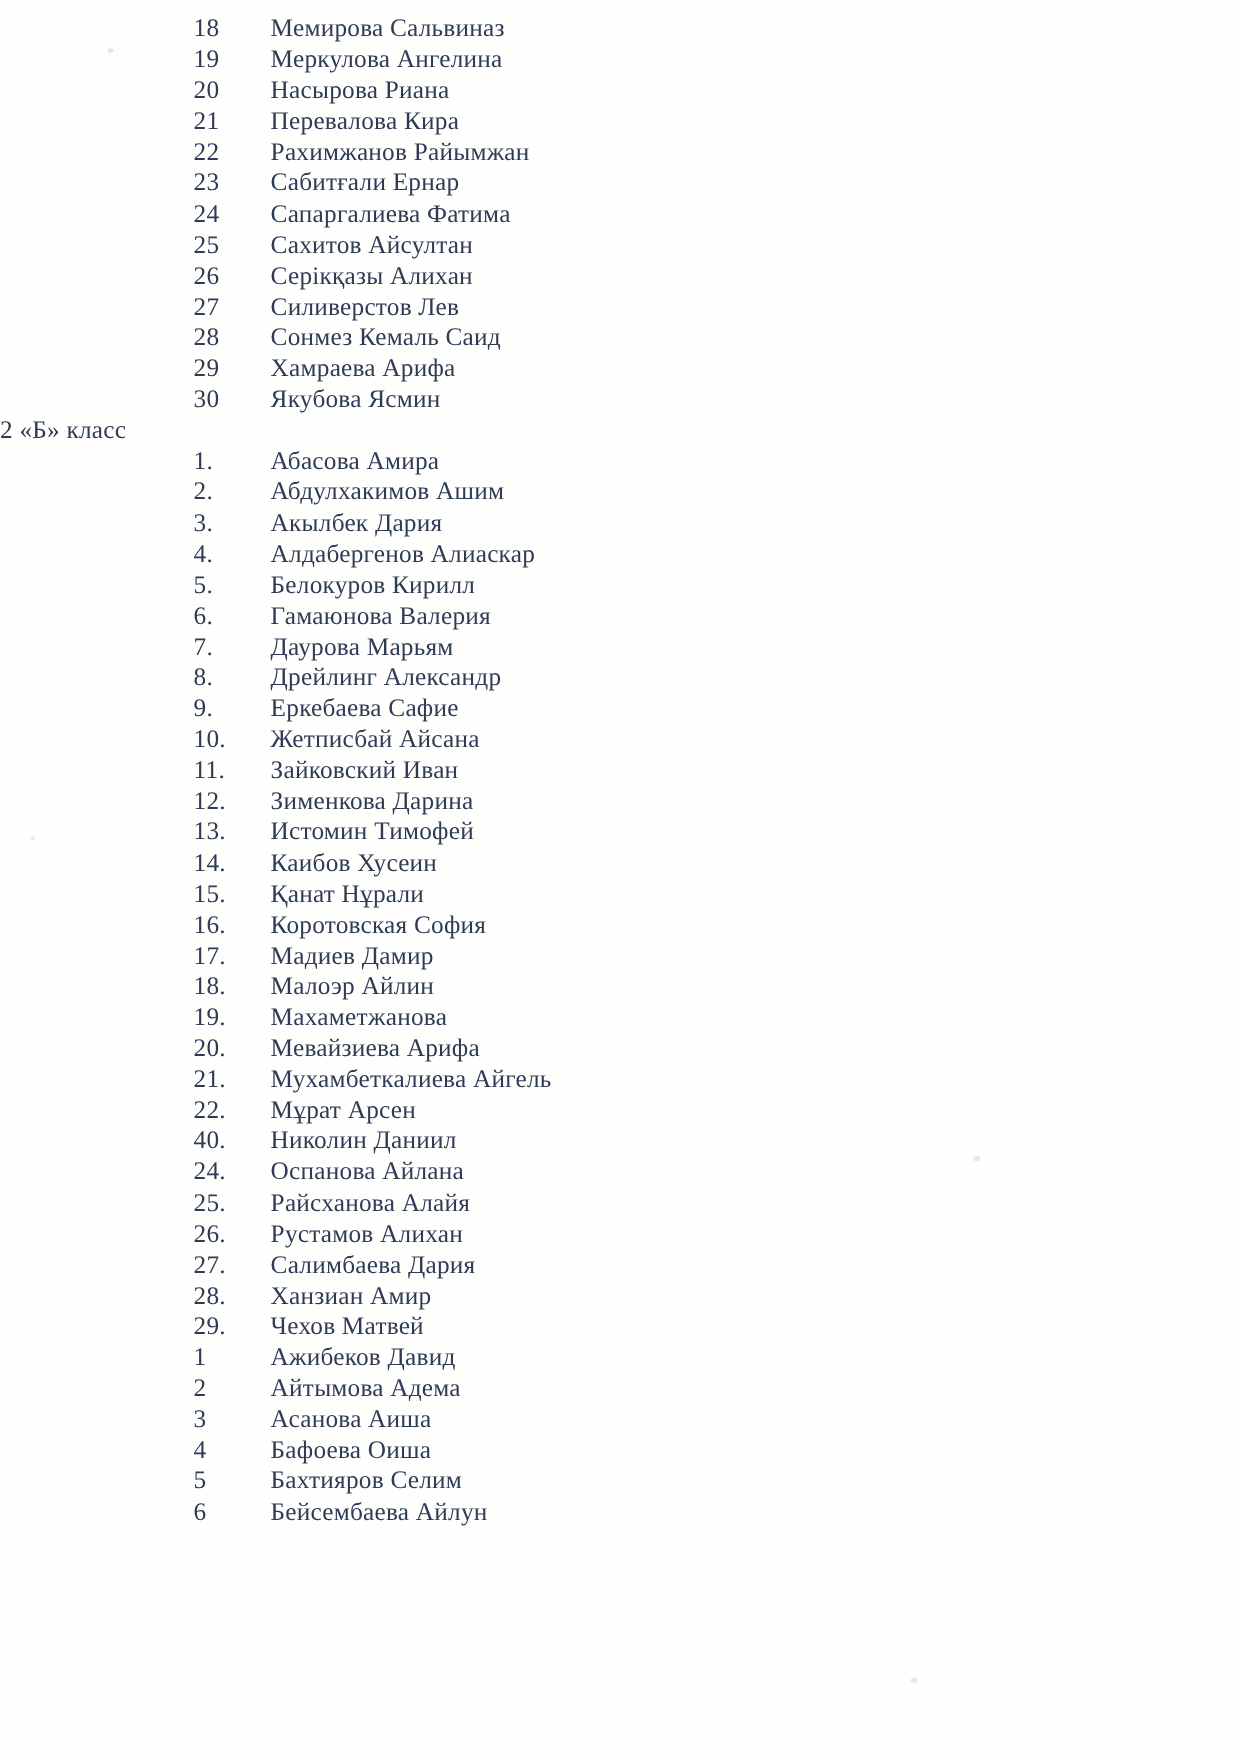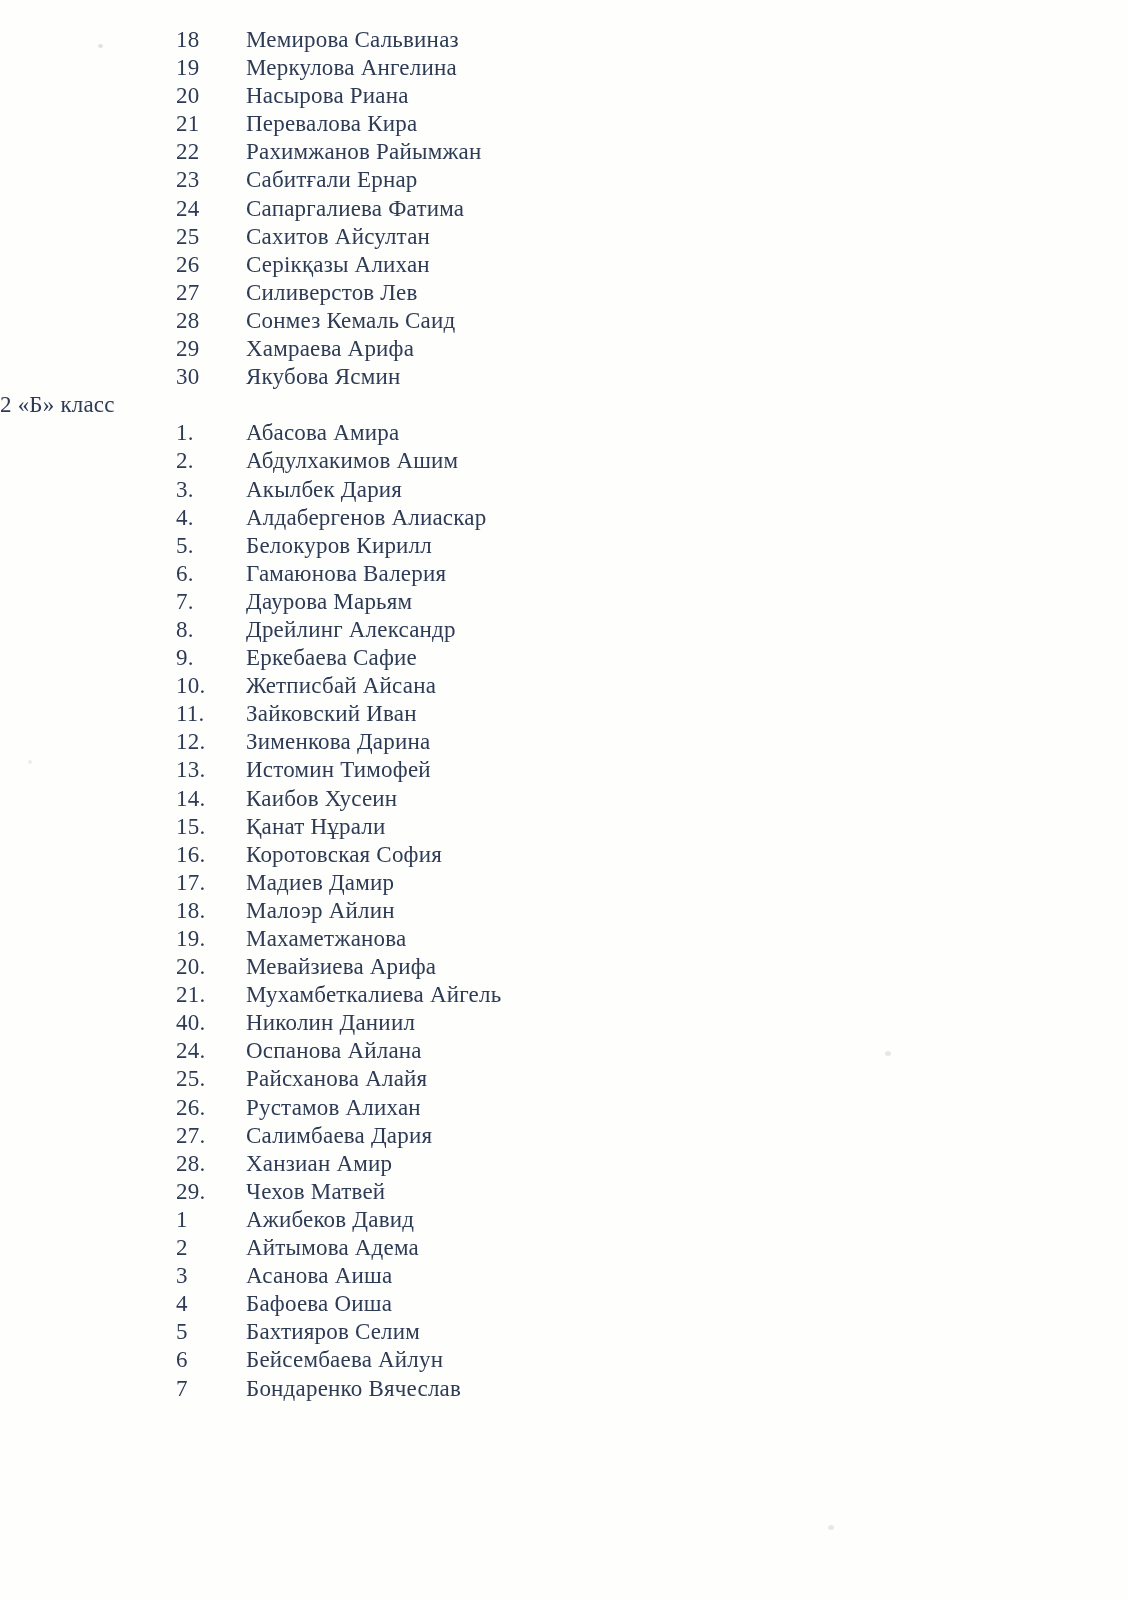--- a/index.html
+++ b/index.html
@@ -12,21 +12,21 @@
     width: 1128px;
     height: 1600px;
     background: #fefefd;
     overflow: hidden;
     font-family: "Liberation Serif", "DejaVu Serif", serif;
     color: #2e3b55;
   }
   .list {
     position: absolute;
     left: 0;
-    top: 26px;
+    top: 12px;
     width: 100%;
   }
   .row {
     height: 28.1px;
     line-height: 28.1px;
     font-size: 23px;
     white-space: nowrap;
     letter-spacing: 0.2px;
   }
   .row.item {
@@ -86,28 +86,28 @@
       <div class="row item"><span class="num">12.</span><span class="name">Зименкова Дарина</span></div>
       <div class="row item"><span class="num">13.</span><span class="name">Истомин Тимофей</span></div>
       <div class="row item"><span class="num">14.</span><span class="name">Каибов Хусеин</span></div>
       <div class="row item"><span class="num">15.</span><span class="name">Қанат Нұрали</span></div>
       <div class="row item"><span class="num">16.</span><span class="name">Коротовская София</span></div>
       <div class="row item"><span class="num">17.</span><span class="name">Мадиев Дамир</span></div>
       <div class="row item"><span class="num">18.</span><span class="name">Малоэр Айлин</span></div>
       <div class="row item"><span class="num">19.</span><span class="name">Махаметжанова</span></div>
       <div class="row item"><span class="num">20.</span><span class="name">Мевайзиева Арифа</span></div>
       <div class="row item"><span class="num">21.</span><span class="name">Мухамбеткалиева Айгель</span></div>
+      <div class="row item"><span class="num">22.</span><span class="name">Мұрат Арсен</span></div>
       <div class="row item"><span class="num">40.</span><span class="name">Николин Даниил</span></div>
       <div class="row item"><span class="num">24.</span><span class="name">Оспанова Айлана</span></div>
       <div class="row item"><span class="num">25.</span><span class="name">Райсханова Алайя</span></div>
       <div class="row item"><span class="num">26.</span><span class="name">Рустамов Алихан</span></div>
       <div class="row item"><span class="num">27.</span><span class="name">Салимбаева Дария</span></div>
       <div class="row item"><span class="num">28.</span><span class="name">Ханзиан Амир</span></div>
       <div class="row item"><span class="num">29.</span><span class="name">Чехов Матвей</span></div>
       <div class="row item"><span class="num">1</span><span class="name">Ажибеков Давид</span></div>
       <div class="row item"><span class="num">2</span><span class="name">Айтымова Адема</span></div>
       <div class="row item"><span class="num">3</span><span class="name">Асанова Аиша</span></div>
       <div class="row item"><span class="num">4</span><span class="name">Бафоева Оиша</span></div>
       <div class="row item"><span class="num">5</span><span class="name">Бахтияров Селим</span></div>
       <div class="row item"><span class="num">6</span><span class="name">Бейсембаева Айлун</span></div>
-      <div class="row item"><span class="num">7</span><span class="name">Бондаренко Вячеслав</span></div>
     </div>
 </div>
 
 </body></html>

